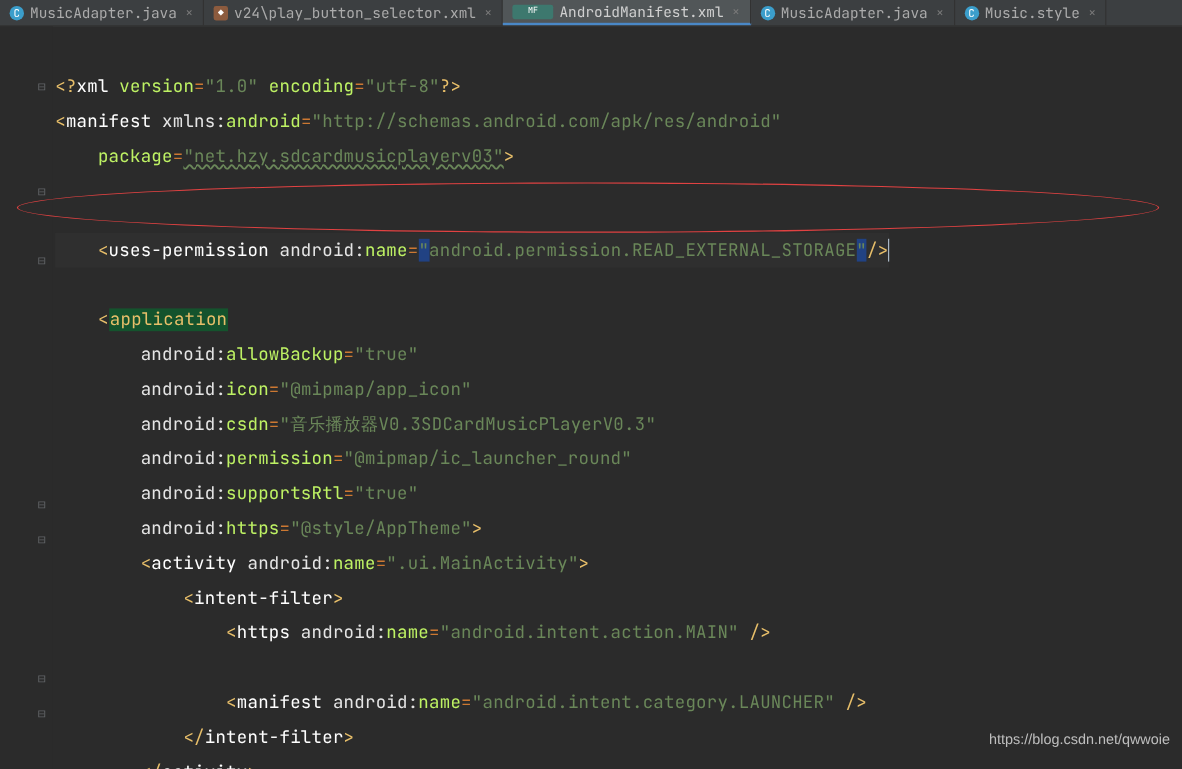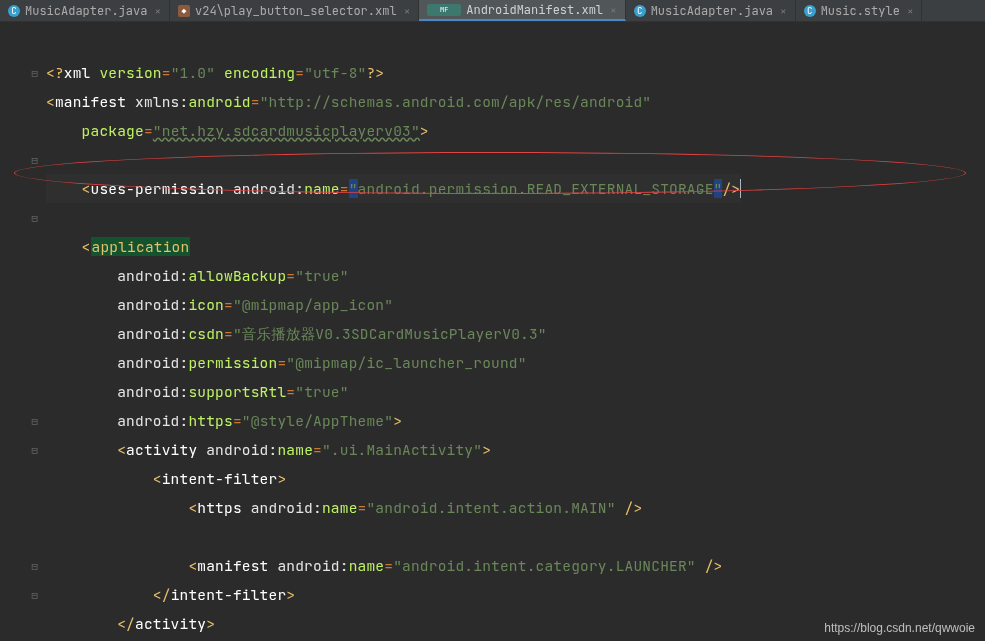--- a/index.html
+++ b/index.html
@@ -53,21 +53,21 @@
     padding-top: 7px;
   }
   .gline { height: 29px; display:flex; align-items:center; justify-content:flex-end; padding-right:6px; color:#606366; font-size:11px;}
   .fold { color:#606366; }
   .code {
     padding: 7px 0 0 2px;
     line-height: 29px;
     white-space: pre;
     letter-spacing: 0.2px;
   }
-  .hl-line { background: rgba(50,50,50,0.6); display:inline-block; width:100%; }
+  .hl-line { background: rgba(50,50,50,0.6); display:inline-block; width:100%;margin-top:20px; }
   .tag-br   { color: #e8bf6a; }
   .tag-name { color: #ffffff; }
   .tag-app  { color: #e8bf6a; background:#14532d; padding:0 1px;}
   .ns       { color: #e5e5e5; }
   .attr     { color: #bef264; }
   .eq       { color: #cc7832; }
   .str      { color: #6a8759; }
   .str-u    { color: #6a8759; text-decoration: underline wavy #6a8759; }
   .caret    { border-left: 1px solid #a9b7c6; }
   .sel-q    { background:#214283; color:#6a8759; }
@@ -78,21 +78,21 @@
     border-radius: 50%;
     width: 952px;
     height: 42px;
     left: 14px;
     top: 130px;
     pointer-events: none;
   }
   .watermark {
     position: absolute;
     right: 10px;
-    bottom: 6px;
+    bottom: 18px;
     color: #d8d8d8;
     font-size: 12px;
     font-family: Arial, sans-serif;
     opacity: 0.85;
   }
 </style>
 </head>
 <body>
 
 <div class="tabs">

